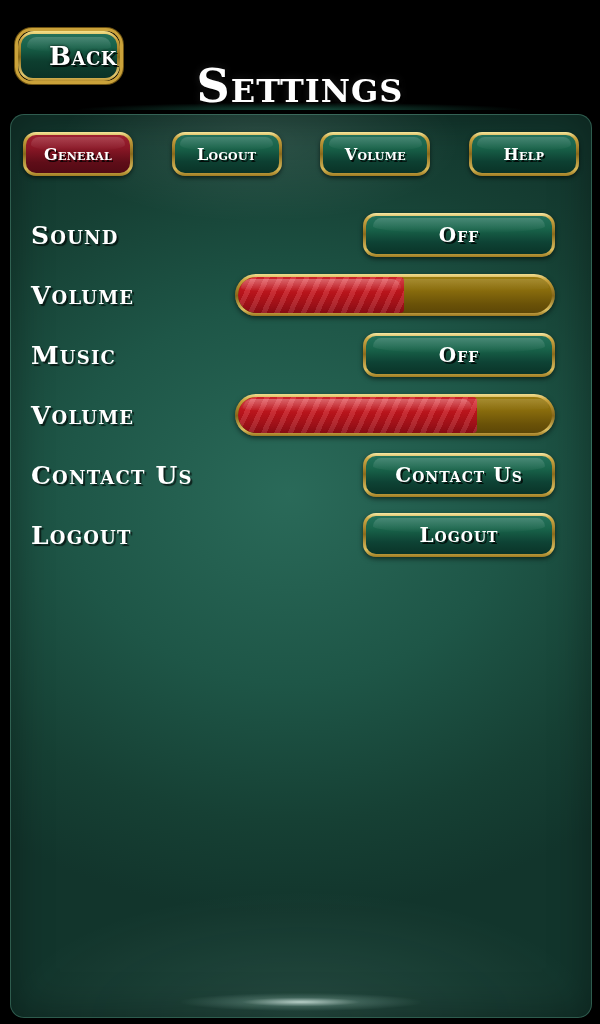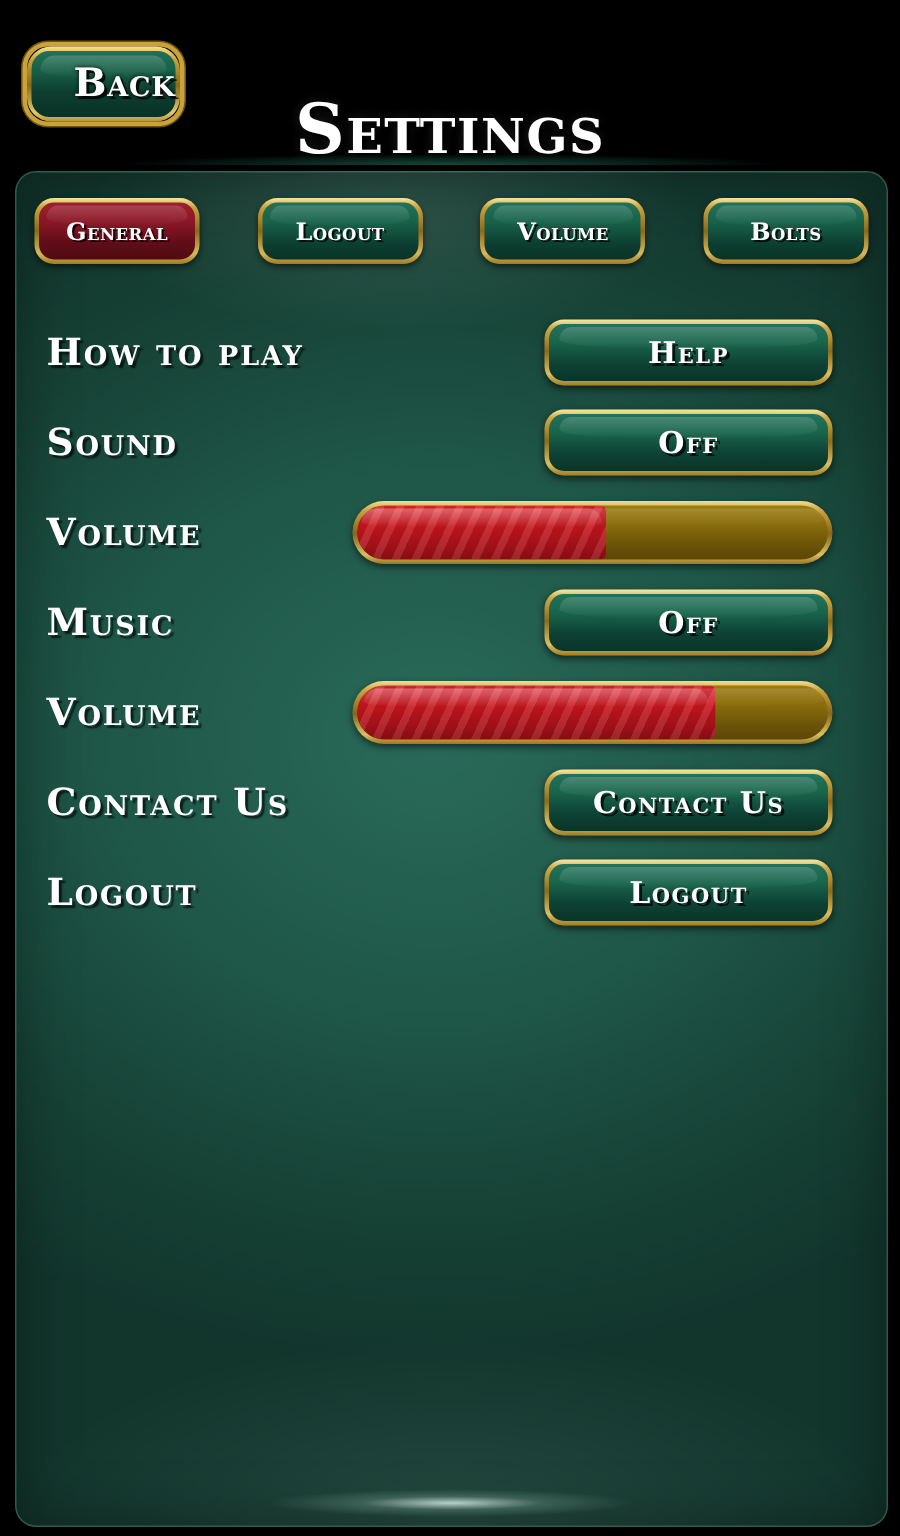--- a/index.html
+++ b/index.html
@@ -336,33 +336,26 @@
       <div class="tab">
         <div class="face"></div>
         <span class="label">Logout</span>
       </div>
       <div class="tab">
         <div class="face"></div>
         <span class="label">Volume</span>
       </div>
       <div class="tab">
         <div class="face"></div>
-        <span class="label">Bolts</span>
+        <span class="label">Help</span>
       </div>
     </div>
 
     <div class="rows">
 
-      <div class="row">
-        <div class="row-label">How to play</div>
-        <div class="action-btn">
-          <div class="face"></div>
-          <span class="label">Help</span>
-        </div>
-      </div>
 
       <div class="row">
         <div class="row-label">Sound</div>
         <div class="action-btn">
           <div class="face"></div>
           <span class="label">Off</span>
         </div>
       </div>
 
       <div class="row">

